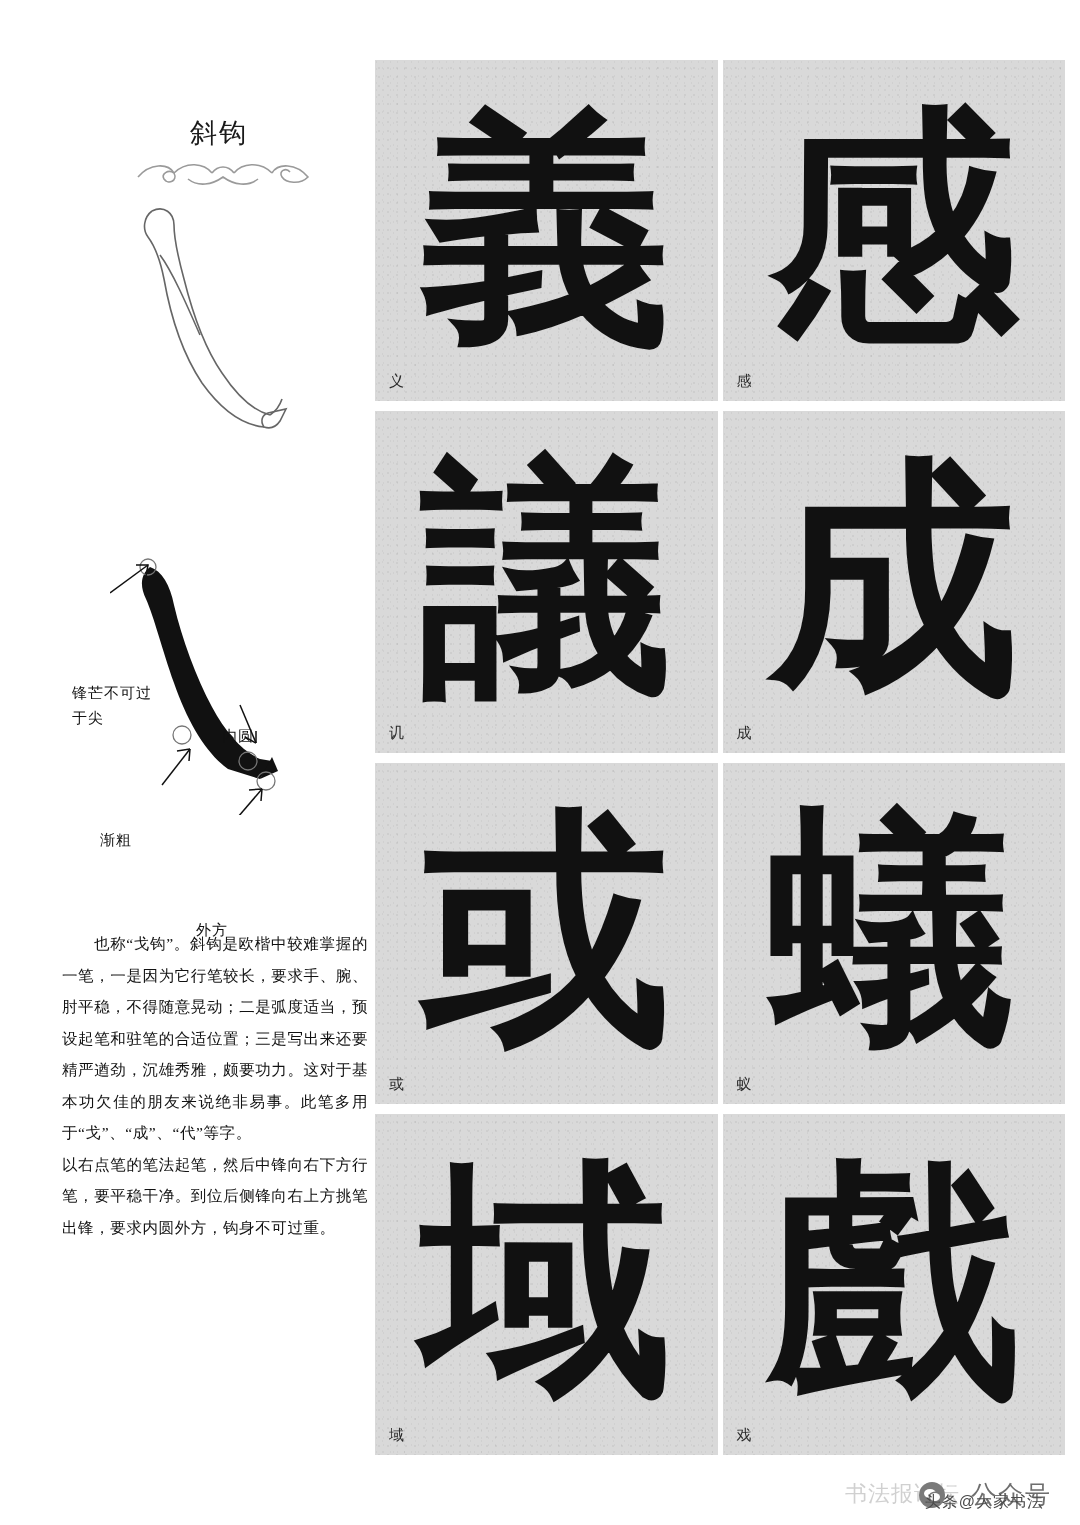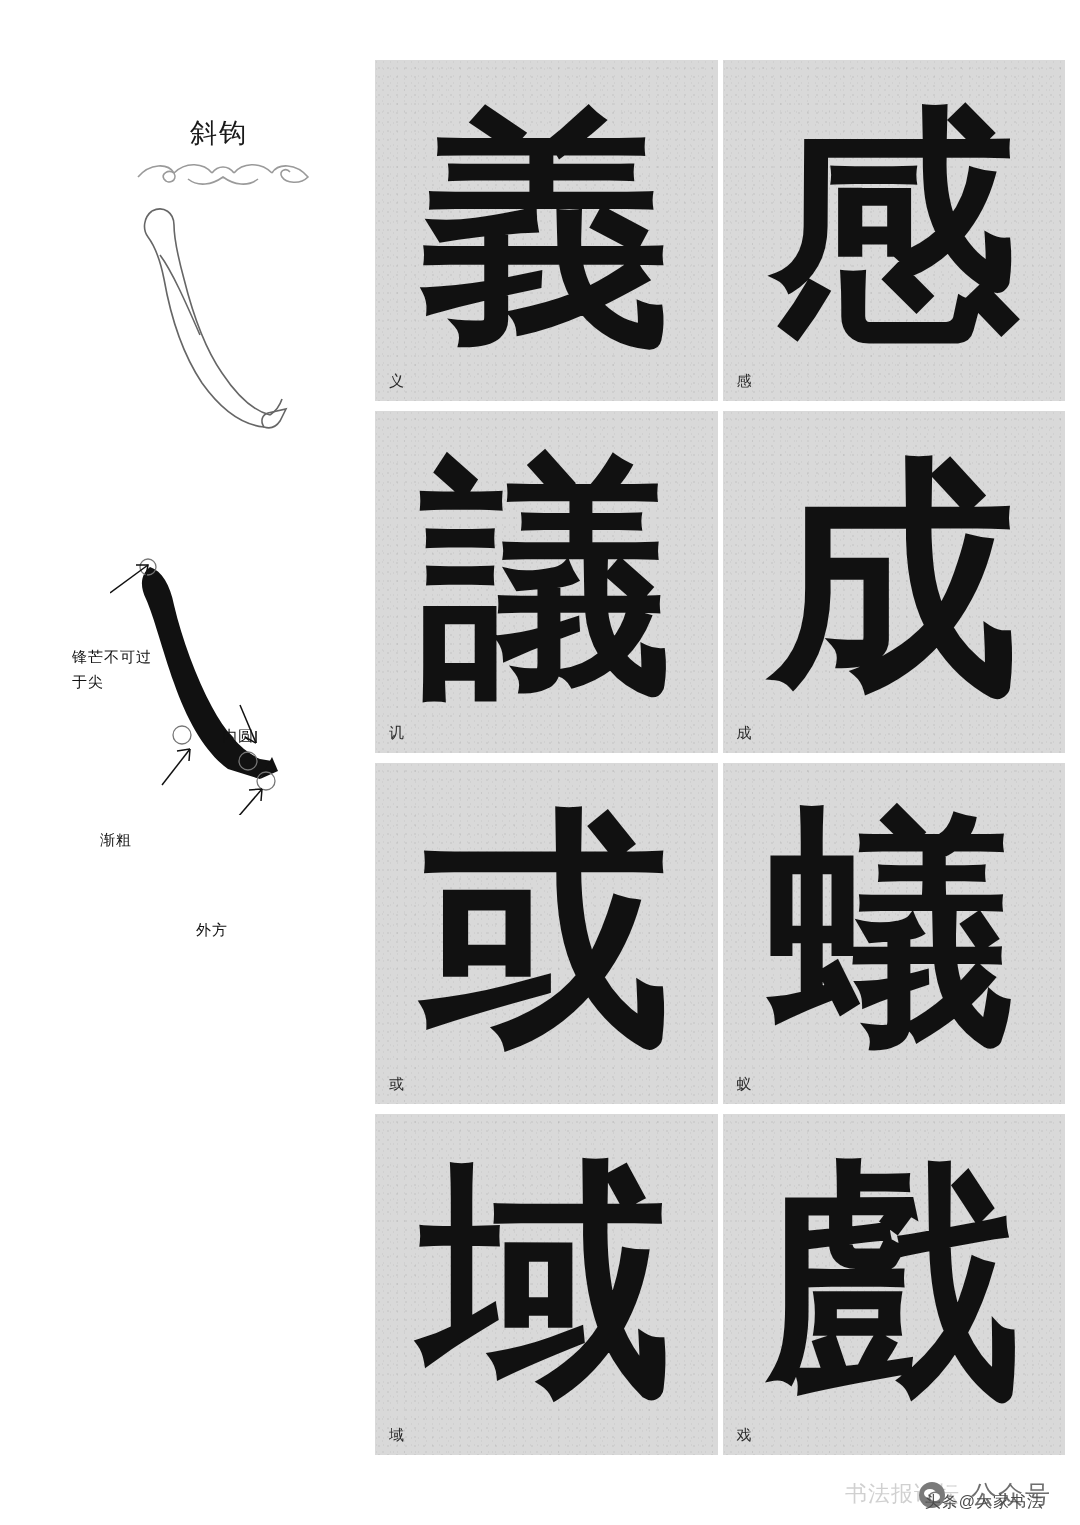--- a/index.html
+++ b/index.html
@@ -72,21 +72,21 @@
     height: 270px;
   }
 
   .annot {
     position: absolute;
     font-size: 15px;
     line-height: 25px;
     letter-spacing: 1px;
     color: #111;
   }
-  .annot-fengmang { left: 72px; top: 645px; width: 80px; text-align: left; }
+  .annot-fengmang { left: 72px; top: 681px; width: 80px; text-align: left; }
   .annot-neiyuan  { left: 222px; top: 678px; margin-top: 46px; }
   .annot-jiancu   { left: 100px; top: 828px; }
   .annot-waifang  { left: 196px; top: 918px; }
 
   .body-text {
     position: absolute;
     left: 62px;
     top: 928px;
     width: 306px;
     font-size: 15.5px;
@@ -267,20 +267,24 @@
         <path d="M152 244 L 139 245 M152 244 L 151 256"></path>
       </g>
     </svg>
   </div>
 
   <div class="annot annot-fengmang">锋芒不可过于尖</div>
   <div class="annot annot-neiyuan">内圆</div>
   <div class="annot annot-jiancu">渐粗</div>
   <div class="annot annot-waifang">外方</div>
 
+  <div class="body-text">
+    <p class="indent">也称“戈钩”。斜钩是欧楷中较难掌握的一笔，一是因为它行笔较长，要求手、腕、肘平稳，不得随意晃动；二是弧度适当，预设起笔和驻笔的合适位置；三是写出来还要精严遒劲，沉雄秀雅，颇要功力。这对于基本功欠佳的朋友来说绝非易事。此笔多用于“戈”、“成”、“代”等字。</p>
+    <p>以右点笔的笔法起笔，然后中锋向右下方行笔，要平稳干净。到位后侧锋向右上方挑笔出锋，要求内圆外方，钩身不可过重。</p>
+  </div>
 </div>
 
 <div class="plates">
 
   <div class="plate">
     <div class="glyph">義</div>
     <div class="label">义</div>
   </div>
 
   <div class="plate">

